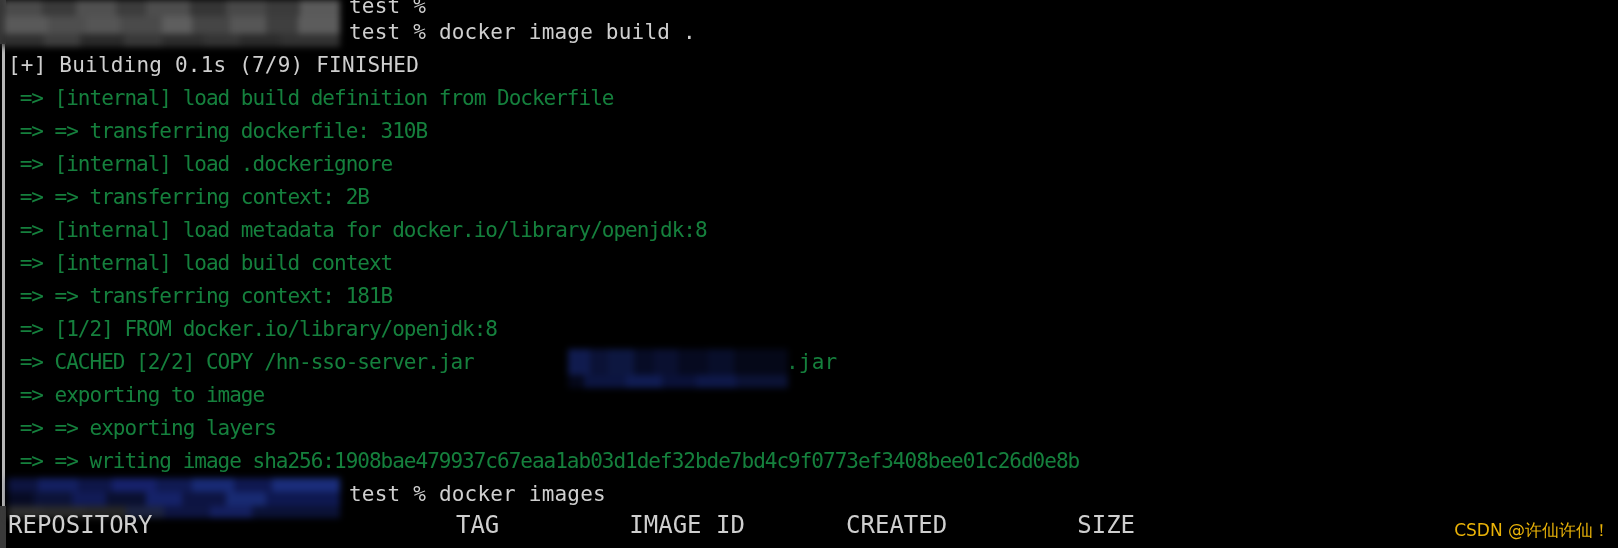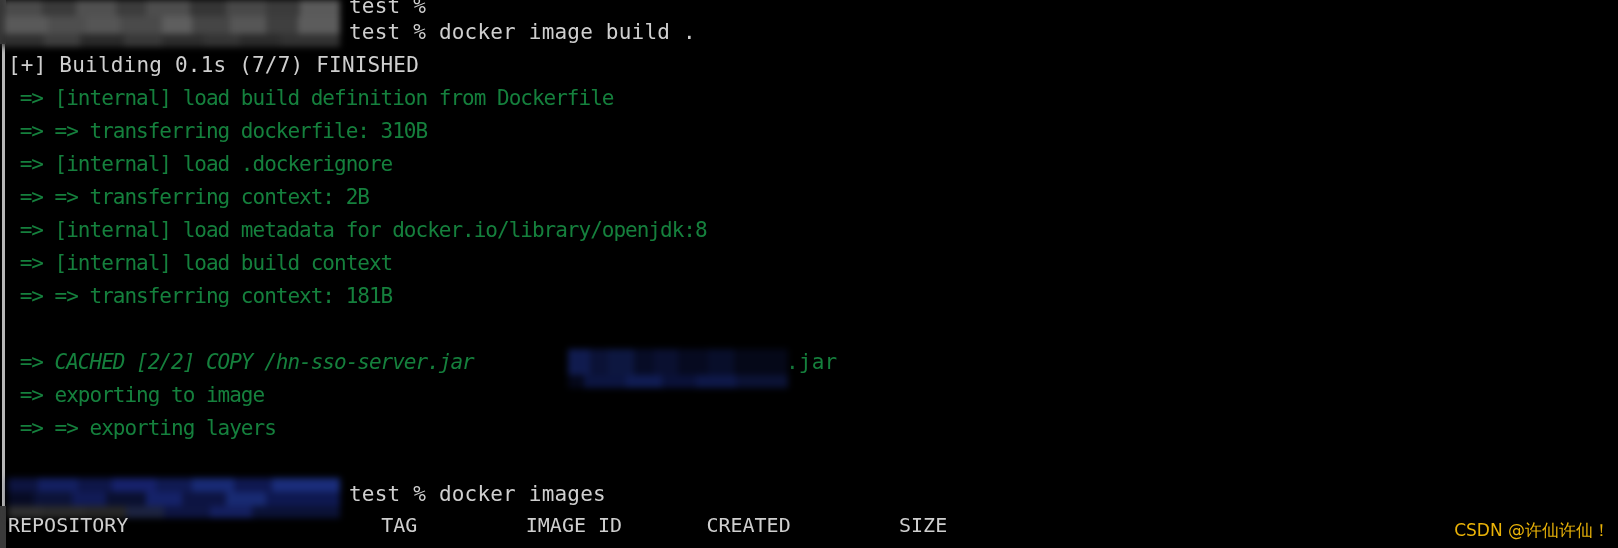--- a/index.html
+++ b/index.html
@@ -81,21 +81,21 @@
     font-family: "DejaVu Sans", "Liberation Sans", sans-serif;
     white-space: pre;
   }
 
   
   .table-header {
     position: absolute;
     left: 8px;
     top: 513px;
     white-space: pre;
-    font-size: 20px;
+    font-size: 24px;
     line-height: 24px;
     color: #cfcfcf;
   }
 </style>
 </head>
 <body>
 
 <div id="screen">
 
   <div class="left-rail">
@@ -135,31 +135,32 @@
       <rect x="44" y="34" width="36" height="13" fill="#3e3e3e"></rect>
       <rect x="80" y="34" width="44" height="13" fill="#2a2a2a"></rect>
       <rect x="124" y="34" width="38" height="13" fill="#383838"></rect>
       <rect x="162" y="34" width="42" height="13" fill="#2d2d2d"></rect>
       <rect x="204" y="34" width="36" height="13" fill="#343434"></rect>
       <rect x="240" y="34" width="40" height="13" fill="#2b2b2b"></rect>
       <rect x="280" y="34" width="60" height="13" fill="#323232"></rect>
     </svg>
   </div>
 
-  <div class="line c-white" style="left:8px; top:53px;">[+] Building 0.1s (7/7) FINISHED</div>
+  <div class="line c-white" style="left:8px; top:53px;">[+] Building 0.1s (7/9) FINISHED</div>
 
   <div class="line c-blue arrow" style="left:8px; top:86px;"> =&gt; [internal] load build definition from Dockerfile</div>
   <div class="line c-blue arrow" style="left:8px; top:119px;"> =&gt; =&gt; transferring dockerfile: 310B</div>
   <div class="line c-blue arrow" style="left:8px; top:152px;"> =&gt; [internal] load .dockerignore</div>
   <div class="line c-blue arrow" style="left:8px; top:185px;"> =&gt; =&gt; transferring context: 2B</div>
   <div class="line c-blue arrow" style="left:8px; top:218px;"> =&gt; [internal] load metadata for docker.io/library/openjdk:8</div>
   <div class="line c-blue arrow" style="left:8px; top:251px;"> =&gt; [internal] load build context</div>
   <div class="line c-blue arrow" style="left:8px; top:284px;"> =&gt; =&gt; transferring context: 181B</div>
-
-  <div class="line c-blue arrow" style="left:8px; top:350px;font-style:italic;"> =&gt; CACHED [2/2] COPY /hn-sso-server.jar </div>
+  <div class="line c-blue arrow" style="left:8px; top:317px;"> =&gt; [1/2] FROM docker.io/library/openjdk:8</div>
+
+  <div class="line c-blue arrow" style="left:8px; top:350px;"> =&gt; CACHED [2/2] COPY /hn-sso-server.jar </div>
   <div class="line c-blue" style="left:786px; top:350px;">.jar</div>
 
   <div class="mosaic" style="left:568px; top:349px; width:220px; height:39px;">
     <svg width="220" height="39" xmlns="http://www.w3.org/2000/svg">
       <rect x="0" y="0" width="220" height="39" fill="#000000"></rect>
       <rect x="0" y="0" width="22" height="26" fill="#101b4e"></rect>
       <rect x="22" y="0" width="18" height="26" fill="#0b1236"></rect>
       <rect x="40" y="0" width="26" height="26" fill="#0d1740"></rect>
       <rect x="66" y="0" width="20" height="26" fill="#070c26"></rect>
       <rect x="86" y="0" width="24" height="26" fill="#0a1030"></rect>
@@ -171,20 +172,21 @@
       <rect x="16" y="26" width="42" height="13" fill="#0c1540"></rect>
       <rect x="58" y="26" width="36" height="13" fill="#101c52"></rect>
       <rect x="94" y="26" width="34" height="13" fill="#0a1138"></rect>
       <rect x="128" y="26" width="40" height="13" fill="#0e1848"></rect>
       <rect x="168" y="26" width="52" height="13" fill="#0b1234"></rect>
     </svg>
   </div>
 
   <div class="line c-blue arrow" style="left:8px; top:416px;"> =&gt; =&gt; exporting layers</div>
   <div class="line c-blue arrow" style="left:8px; top:383px;"> =&gt; exporting to image</div>
+  <div class="line c-blue arrow" style="left:8px; top:449px;"> =&gt; =&gt; writing image sha256:1908bae479937c67eaa1ab03d1def32bde7bd4c9f0773ef3408bee01c26d0e8b</div>
 
   <div class="line c-white" style="left:349px; top:482px;">test % docker images</div>
 
   <div class="mosaic" style="left:8px; top:478px; width:332px; height:40px;">
     <svg width="332" height="40" xmlns="http://www.w3.org/2000/svg">
       <rect x="0" y="0" width="332" height="40" fill="#0a0f2e"></rect>
       <rect x="0" y="0" width="30" height="14" fill="#0d1440"></rect>
       <rect x="30" y="0" width="40" height="14" fill="#131f60"></rect>
       <rect x="70" y="0" width="34" height="14" fill="#0e1648"></rect>
       <rect x="104" y="0" width="44" height="14" fill="#16216a"></rect>

